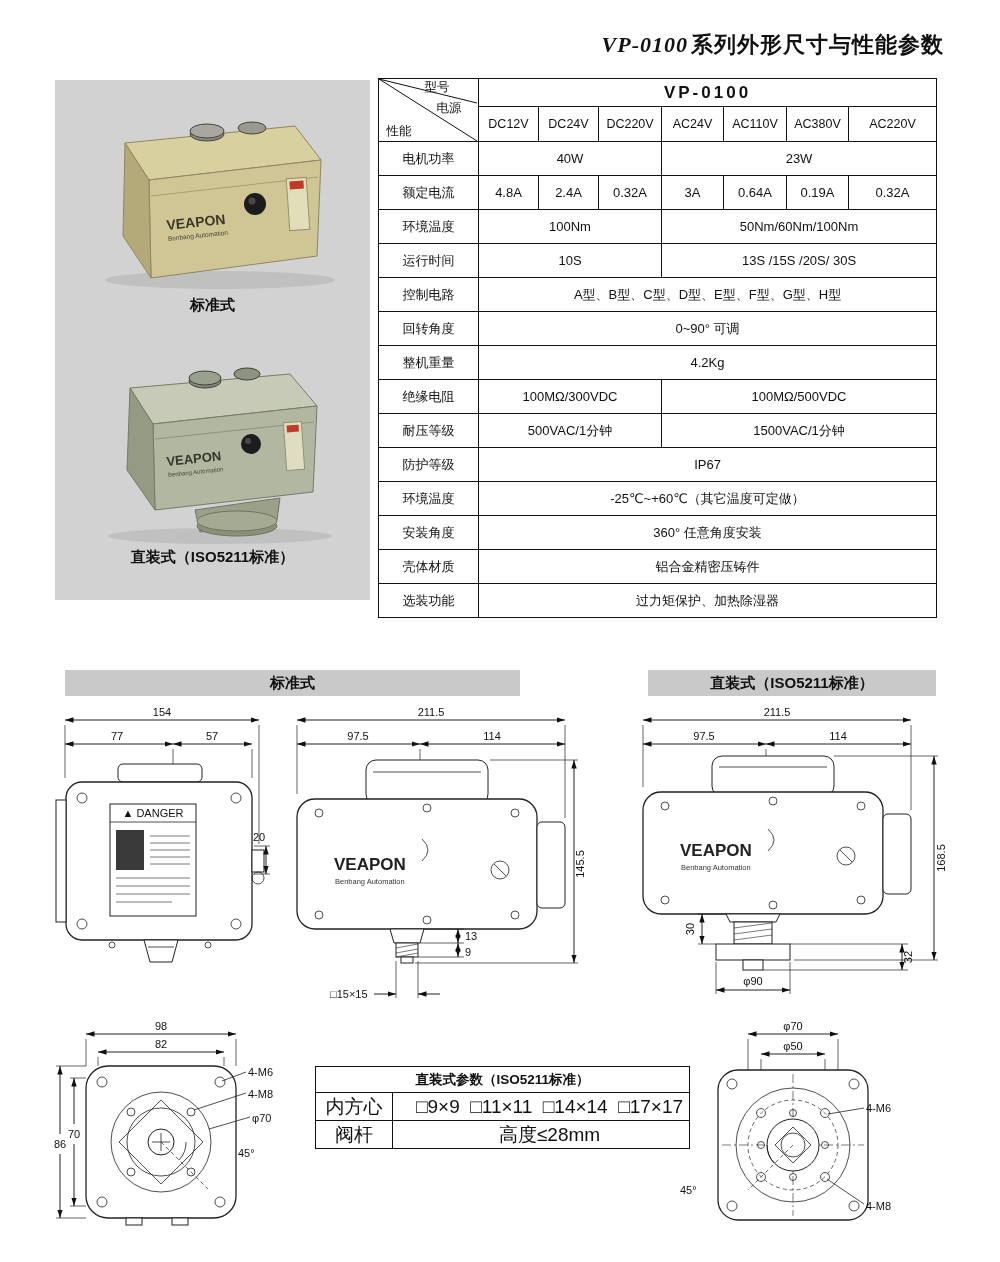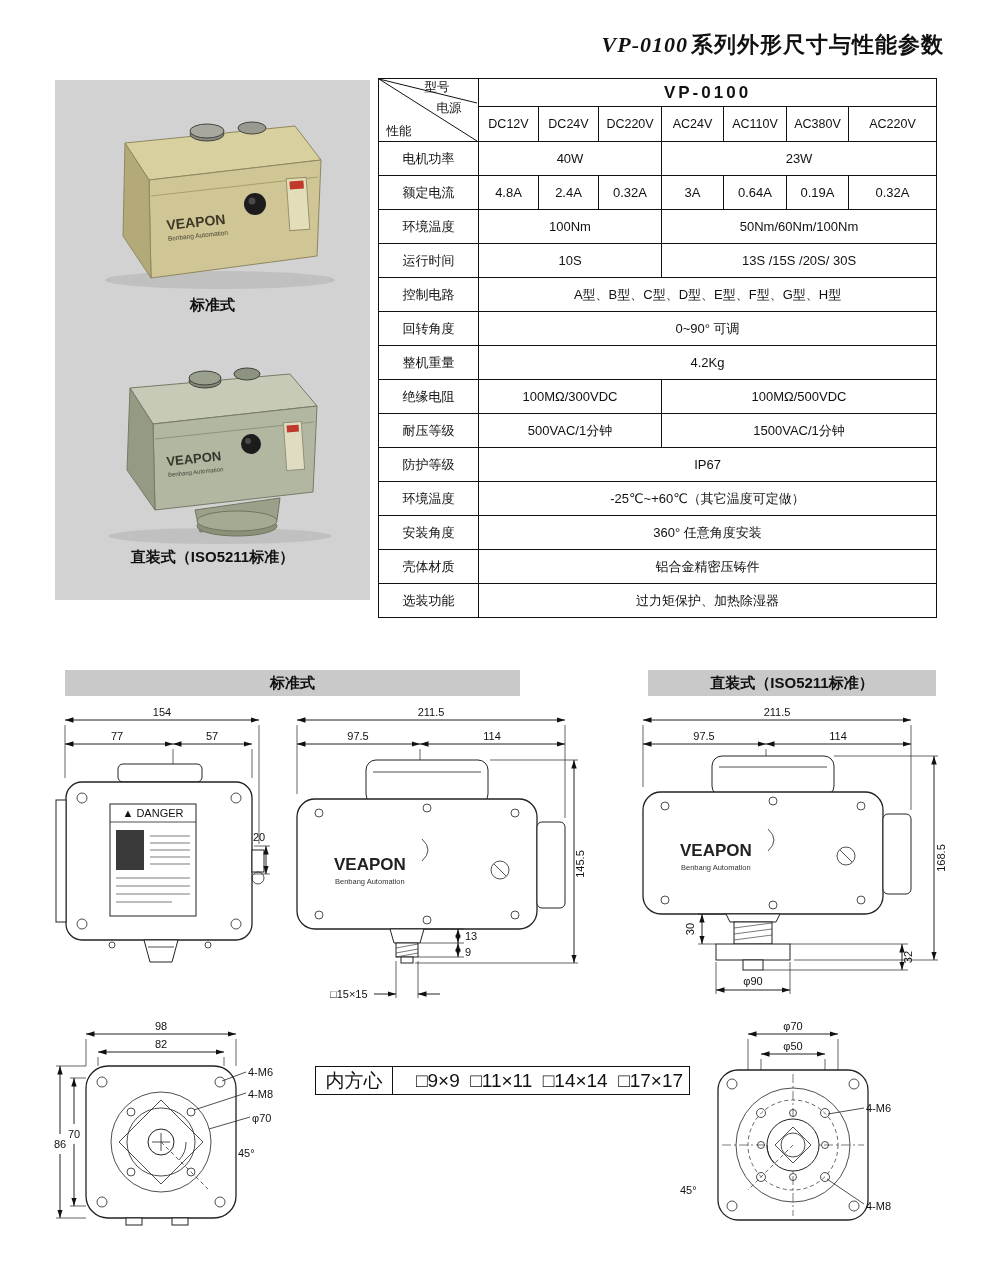--- a/index.html
+++ b/index.html
@@ -420,22 +420,29 @@
   <text class="dtxt" x="204" y="100">φ70</text>
   <line class="dsh" x1="113" y1="120" x2="160" y2="167"></line>
   <path class="thin" d="M138,120 A25,25 0 0 1 131,138"></path>
   <text class="dtxt" x="190" y="135">45°</text>
 </svg>
 
 <div class="params-wrap">
   <table class="ptable">
     <tbody>
       <tr>
+        <td class="ptitle" colspan="2">直装式参数（ISO5211标准）</td>
+      </tr>
+      <tr>
         <td class="plbl">内方心</td>
         <td class="pval">□9×9  □11×11  □14×14  □17×17</td>
+      </tr>
+      <tr>
+        <td class="plbl">阀杆</td>
+        <td class="pval">高度≤28mm</td>
       </tr>
     </tbody>
   </table>
 </div>
 
 <svg class="drawing" style="left:668px;top:1022px" viewBox="0 0 282 217" width="282" height="217">
   <line class="ext" x1="80" y1="17" x2="80" y2="88"></line>
   <line class="ext" x1="170" y1="17" x2="170" y2="88"></line>
   <line class="dln" x1="80" y1="12" x2="170" y2="12" marker-start="url(#as)" marker-end="url(#ae)"></line>
   <text class="dtxt" x="125" y="8" text-anchor="middle">φ70</text>

